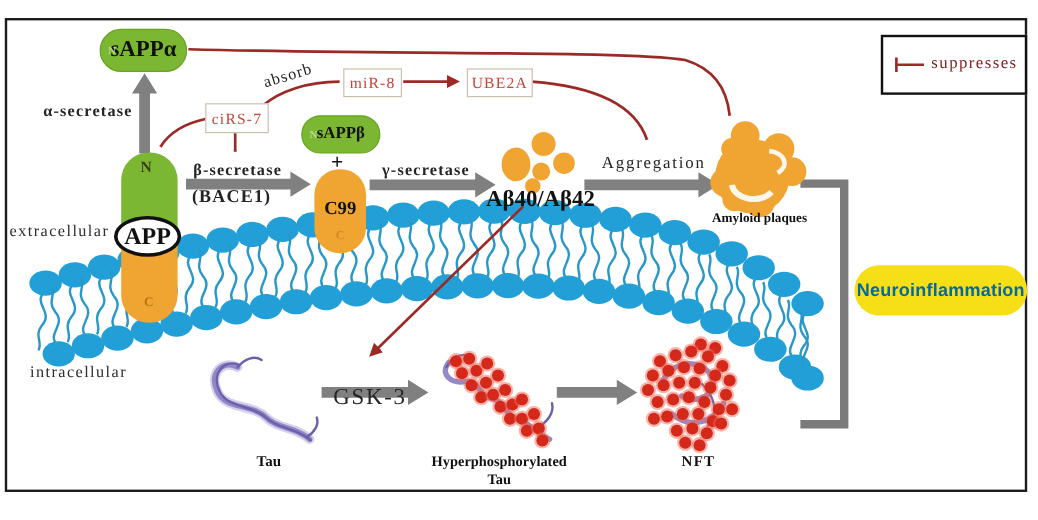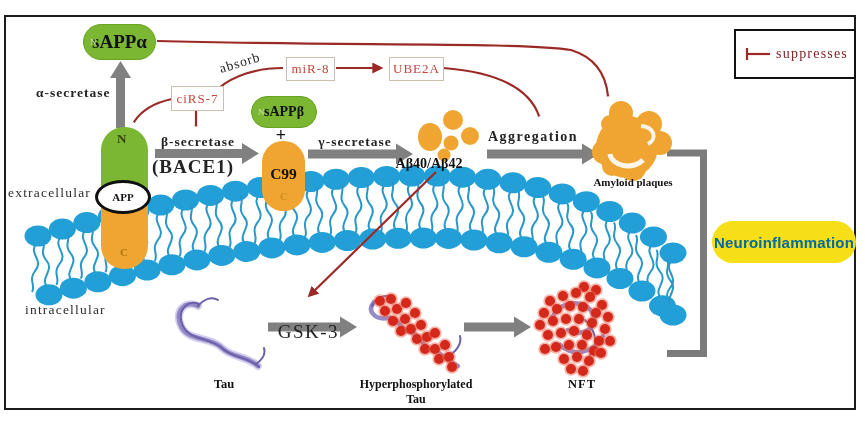--- a/index.html
+++ b/index.html
@@ -351,39 +351,39 @@
   <div class="abs redbox" style="left:171px;top:86px;width:51px;height:23px;">ciRS-7</div>
   <div class="abs proc" style="left:219px;top:55px;font-size:13.5px;transform:rotate(-17deg);">absorb</div>
   <div class="abs redbox" style="left:286px;top:57px;width:47px;height:22px;">miR-8</div>
   <div class="abs redbox" style="left:389px;top:57px;width:53px;height:22px;">UBE2A</div>
 
   <div class="abs" style="left:101px;top:127px;width:47px;height:80px;border-radius:23px 23px 0 0;background:var(--green,#7cb733);"></div>
   <div class="abs" style="left:101px;top:205px;width:47px;height:64px;border-radius:0 0 23px 23px;background:var(--orange,#f0a532);"></div>
   <div class="abs node-label" style="left:117px;top:131px;font-size:13px;color:#38400e;">N</div>
   <div class="abs node-label" style="left:114px;top:246px;width:20px;text-align:center;font-size:11px;color:#b07714;">C</div>
   <div class="abs pill" style="left:95px;top:180px;width:56px;height:34px;border-radius:50%;background:#fff;border:3px solid #111;">
-    <span class="node-label" style="font-size:11px;">APP</span>
+    <span class="node-label" style="font-size:20px;">APP</span>
   </div>
 
   <div class="abs proc proc-bold" style="left:155px;top:134px;width:86px;text-align:center;font-size:13.5px;">β-secretase</div>
-  <div class="abs proc proc-bold" style="left:150px;top:156px;width:86px;text-align:center;font-size:19px;">(BACE1)</div>
+  <div class="abs proc proc-bold" style="left:150px;top:156px;width:86px;text-align:center;font-size:15px;">(BACE1)</div>
 
   <div class="abs pill green-pill" style="left:251px;top:96px;width:66px;height:32px;border-radius:16px;">
     <span class="nterm">N</span>
     <span class="node-label" style="font-size:14px;">sAPPβ</span>
   </div>
   <div class="abs node-label" style="left:272px;top:125px;width:18px;text-align:center;font-size:18px;">+</div>
   <div class="abs" style="left:262px;top:141px;width:43px;height:70px;border-radius:21px;background:var(--orange,#f0a532);">
     <span class="abs node-label" style="left:0;top:24px;width:43px;text-align:center;font-size:15.5px;">C99</span>
     <span class="abs node-label" style="left:0;top:50px;width:43px;text-align:center;font-size:10px;color:#cd8a1e;">C</span>
   </div>
 
   <div class="abs proc proc-bold" style="left:309px;top:134px;width:92px;text-align:center;font-size:13.5px;">γ-secretase</div>
-  <div class="abs caption" style="left:392px;top:156px;width:74px;font-size:14px;">Aβ40/Aβ42</div>
-  <div class="abs proc" style="left:488px;top:129px;width:100px;text-align:left;font-size:14px;letter-spacing:1.5px;font-weight:bold;">Aggregation</div>
+  <div class="abs caption" style="left:405px;top:156px;width:74px;font-size:19px;">Aβ40/Aβ42</div>
+  <div class="abs proc" style="left:488px;top:129px;width:100px;text-align:right;font-size:14px;letter-spacing:1.5px;">Aggregation</div>
   <div class="abs caption" style="left:582px;top:176px;width:102px;font-size:11px;">Amyloid plaques</div>
 
   <div class="abs region" style="left:8px;top:185px;">extracellular</div>
   <div class="abs region" style="left:25px;top:302px;">intracellular</div>
 
   <div class="abs proc" style="left:277px;top:304px;width:62px;text-align:right;font-size:19px;letter-spacing:1.5px;margin-top:17px;">GSK-3</div>
   <div class="abs caption" style="left:203px;top:377px;width:42px;font-size:12.5px;">Tau</div>
   <div class="abs" style="left:350px;top:377px;width:132px;text-align:center;">
     <div class="caption" style="font-size:12px;">Hyperphosphorylated</div>
     <div class="caption" style="font-size:12px;">Tau</div>

